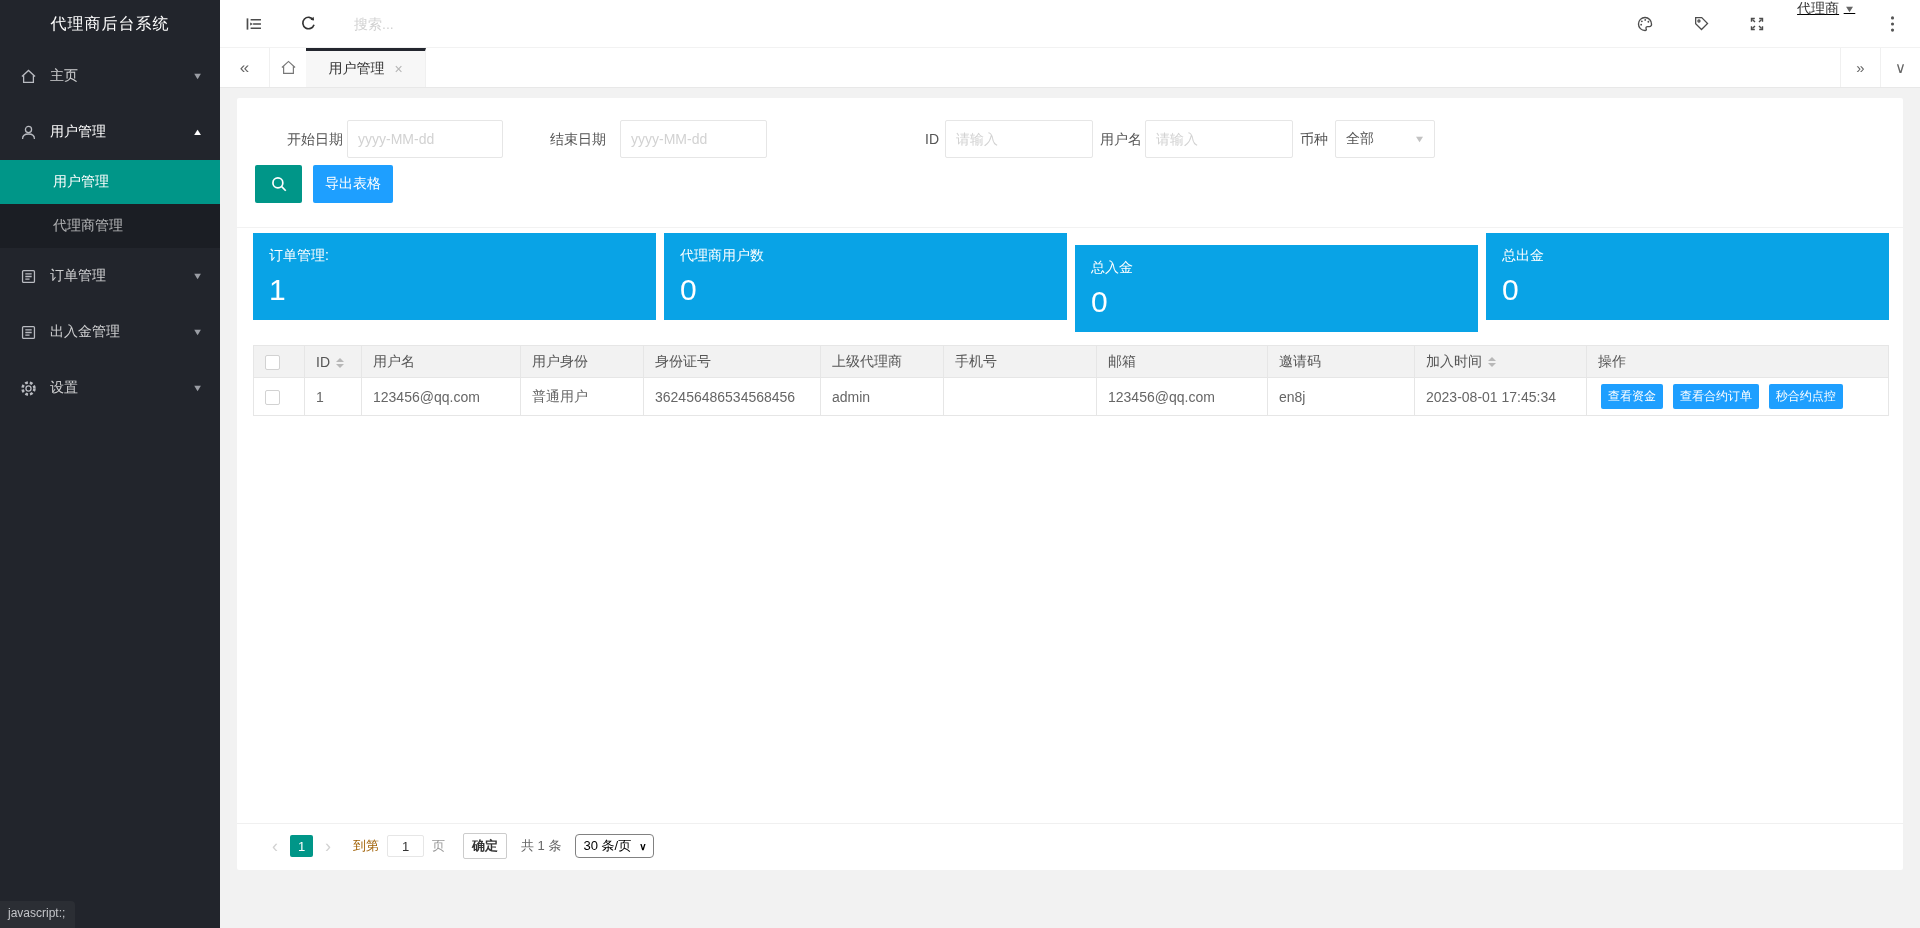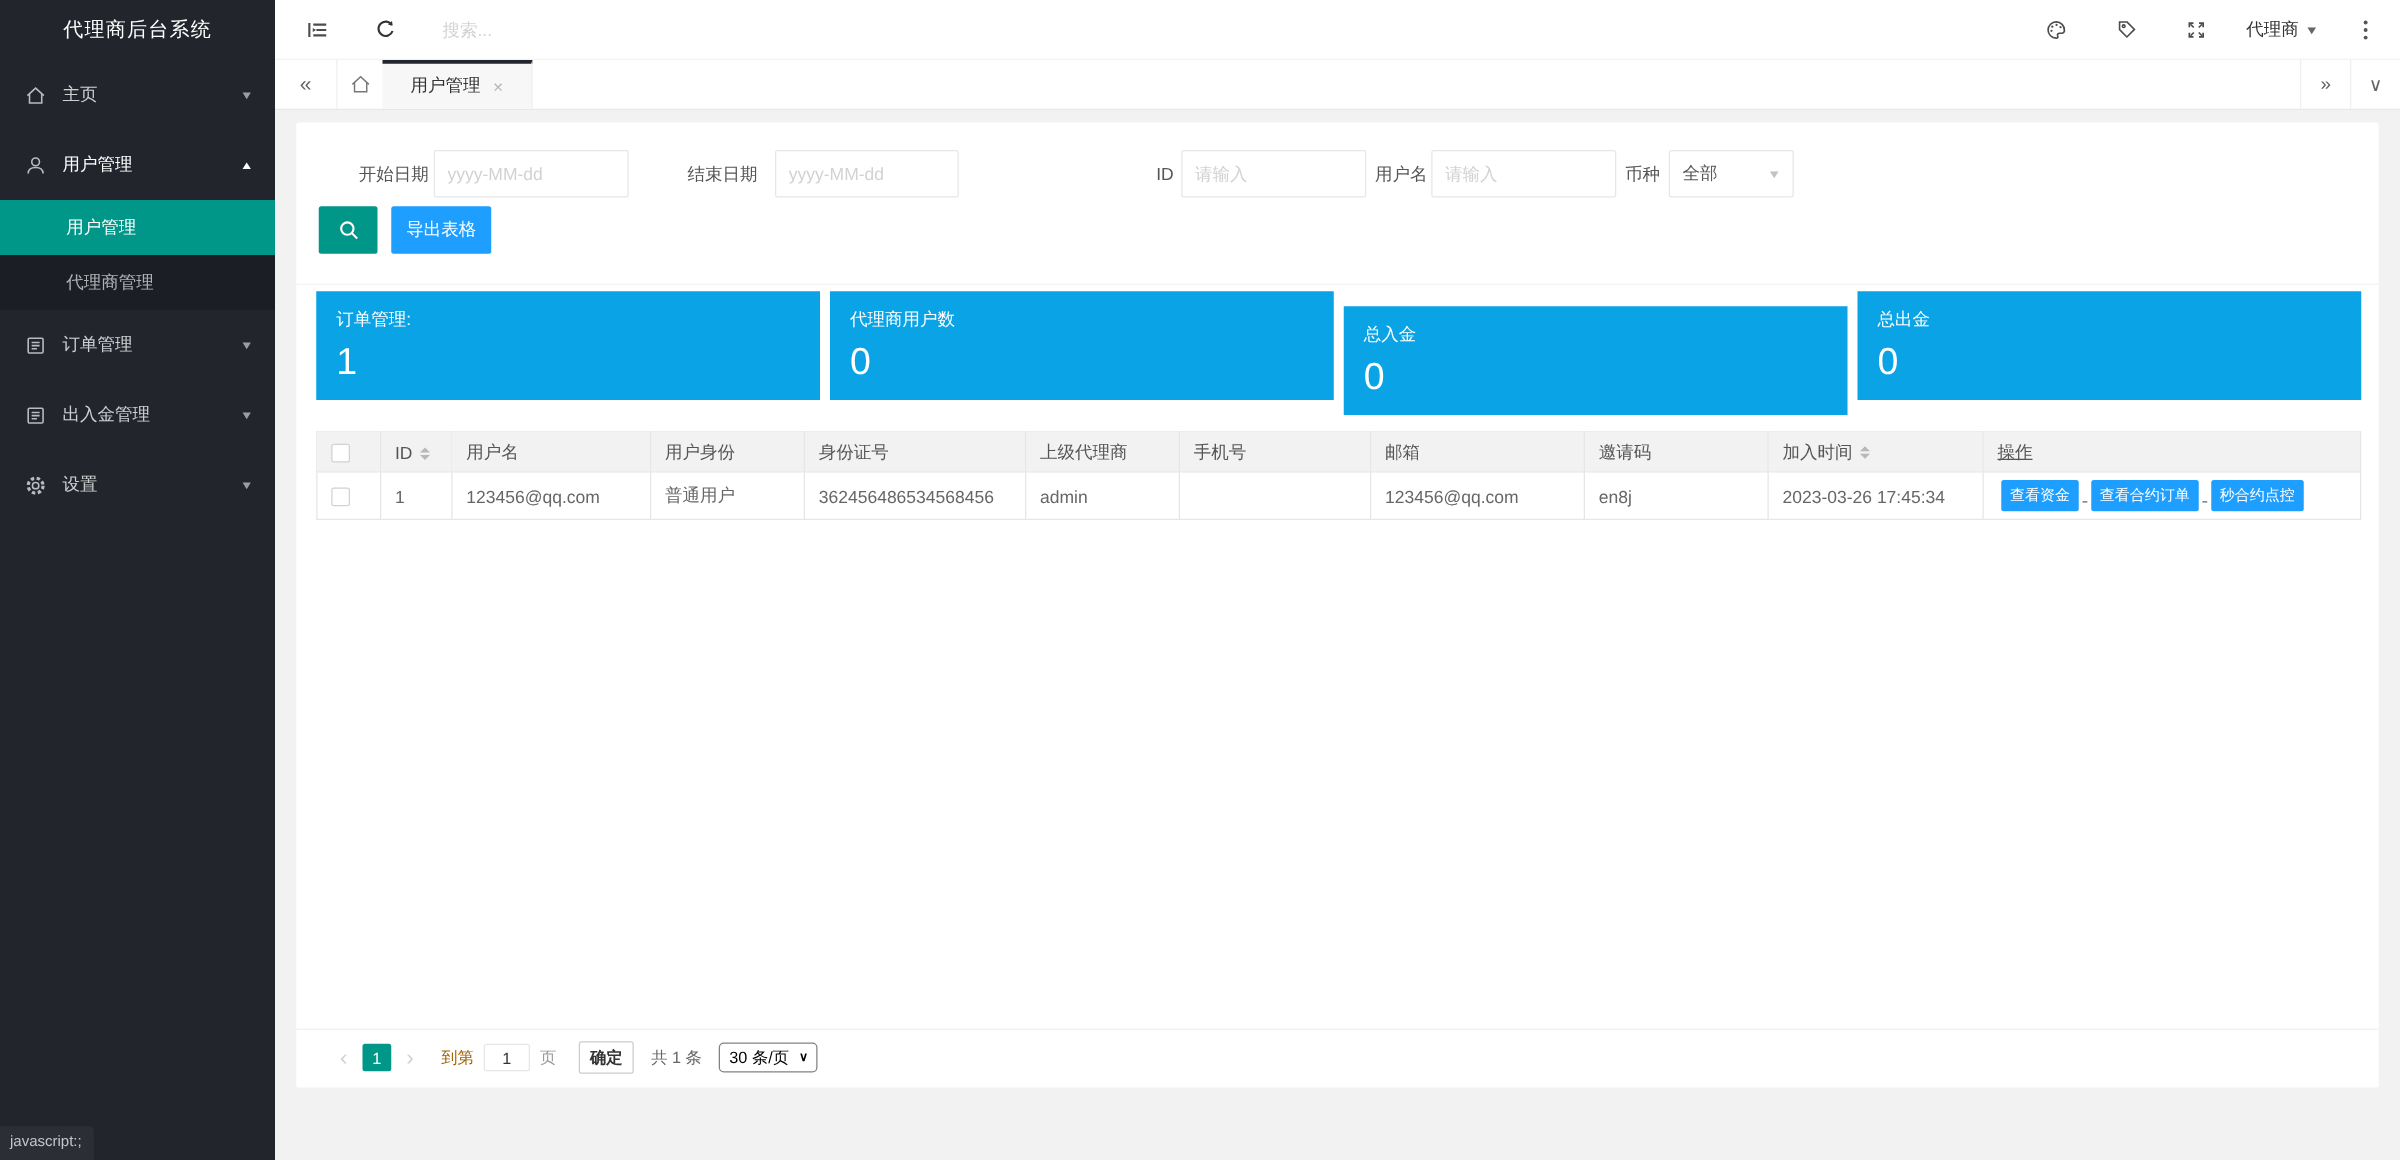--- a/index.html
+++ b/index.html
@@ -29,21 +29,21 @@
   
   .topbar { position:absolute; left:220px; top:0; width:1700px; height:48px;
     background:#fff; border-bottom:1px solid #f2f2f2; display:flex; align-items:center; }
   .tool-btn { width:40px; height:48px; display:flex; align-items:center; justify-content:center;
     color:#4c4c4c; cursor:pointer; }
   .tool-btn.first { margin-left:14px; }
   .tool-btn + .tool-btn { margin-left:14px; }
   .search-input { border:none; outline:none; font-size:14px; width:210px; margin-left:26px;
     color:#333; font-family:"Liberation Sans",sans-serif; }
   .search-input::placeholder { color:#d2d2d2; }
-  .topbar-right { margin-left:auto; display:flex; align-items:center; }
+  .topbar-right { margin-left:auto; display:flex; align-items:flex-start;text-decoration:underline; }
   .topbar-right .tool-btn { width:38px; margin:0 9px; }
   .user-menu { display:flex; align-items:center; color:#333; font-size:14px; cursor:pointer;
     margin:0 10px 0 12px; }
   .user-menu .caret { font-size:9px; color:#666; margin-left:6px; transform:scaleX(1.3); }
   .more-dots { margin:0 18px 0 8px; }
 
   
   .tabbar { position:absolute; left:220px; top:48px; width:1700px; height:40px;
     background:#fff; border-bottom:1px solid #e8e8e8; display:flex; align-items:stretch; }
   .tab-ctrl { width:50px; display:flex; align-items:center; justify-content:center;
@@ -91,21 +91,21 @@
   .stat-card .sc-value { font-size:30px; margin-top:8px; font-weight:400; }
   .sc-1 { left:16px; } .sc-2 { left:427px; } .sc-3 { left:838px;margin-top:12px; } .sc-4 { left:1249px; }
 
   
   .user-table { position:absolute; left:16px; top:247px; width:1635px;
     border-collapse:collapse; table-layout:fixed; font-size:14px; }
   .user-table th, .user-table td { border:1px solid #e6e6e6; padding:0 11px;
     text-align:left; overflow:hidden; white-space:nowrap; }
   .user-table th { background:#f2f2f2; color:#555; height:32px; font-weight:400; }
   .user-table td { height:38px; color:#666; background:#fff; }
-  .th-op, .td-op { text-align:center;text-decoration:underline; }
+  .th-op, .td-op { text-align:center; }
   .cb-cell { text-align:center; padding:0; }
   .checkbox { width:15px; height:15px; border:1px solid #d2d2d2; border-radius:2px;
     background:#fff; display:inline-block; vertical-align:middle; cursor:pointer; }
   .sort { display:inline-flex; flex-direction:column; margin-left:6px; vertical-align:middle; }
   .sort .s-up { width:0; height:0; border:4px solid transparent;
     border-bottom-color:#b8b8b8; border-top-width:0; margin-bottom:2px; }
   .sort .s-dn { width:0; height:0; border:4px solid transparent;
     border-top-color:#b8b8b8; border-bottom-width:0; }
   .op-btn { display:inline-block; background:#1e9fff; color:#fff; font-size:12px;
     border:none; border-radius:2px; padding:4px 7px; margin:0 3px; cursor:pointer;
@@ -382,21 +382,21 @@
       <tr>
         <td class="cb-cell"><span class="checkbox"></span></td>
         <td>1</td>
         <td>123456@qq.com</td>
         <td>普通用户</td>
         <td>362456486534568456</td>
         <td>admin</td>
         <td></td>
         <td>123456@qq.com</td>
         <td>en8j</td>
-        <td>2023-03-26 17:45:34</td>
+        <td>2023-08-01 17:45:34</td>
         <td class="td-op">
           <button class="op-btn">查看资金</button>
           <button class="op-btn">查看合约订单</button>
           <button class="op-btn">秒合约点控</button>
         </td>
       </tr>
     </tbody>
   </table>
 
   <div class="page-bar">

